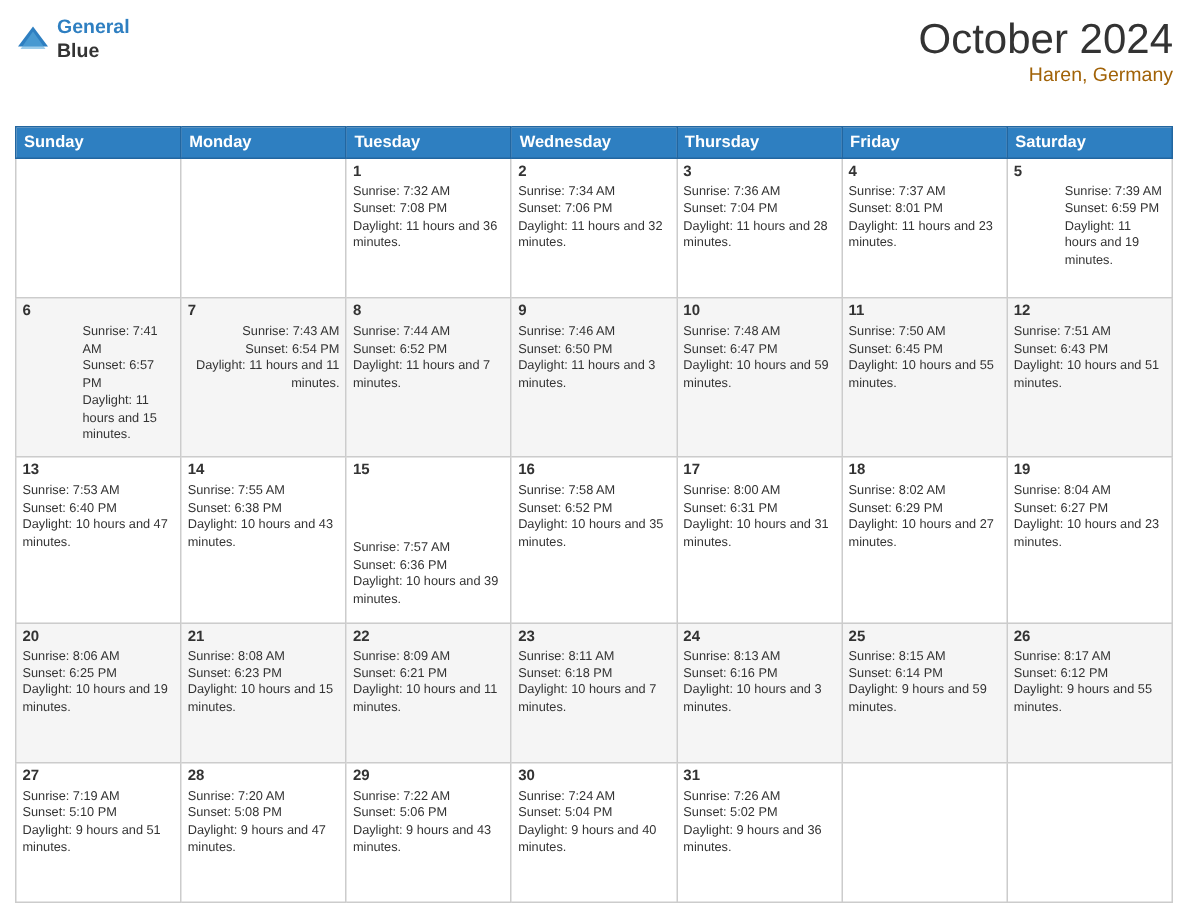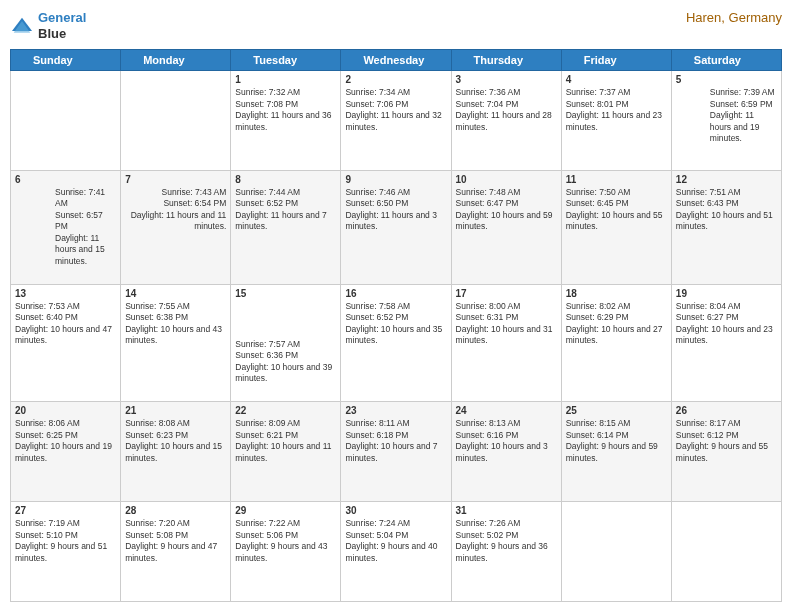--- a/index.html
+++ b/index.html
@@ -9,20 +9,21 @@
       width: 792px;
       height: 612px;
       overflow: hidden;
     }
     .page {
       width: 792px;
       height: 612px;
       padding: 10px;
       display: flex;
       flex-direction: column;
+      gap: 19px;
     }
     .header {
       display: flex;
       justify-content: space-between;
       align-items: flex-start;
       margin-bottom: 8px;
     }
     .logo {
       display: flex;
       align-items: center;
@@ -56,21 +57,21 @@
       border: 1px solid #ccc;
       border-collapse: collapse;
       width: 100%;
       table-layout: fixed;
     }
     .calendar th {
       background-color: #2e7fc1;
       color: white;
       font-size: 11px;
       font-weight: bold;
-      padding: 4px 22px;
+      padding: 4px 5px;
       border: 1px solid #2266a0;
       text-align: left;
     }
     .calendar td {
       border: 1px solid #ccc;
       vertical-align: top;
       padding: 3px 4px;
       font-size: 9px;
       color: #333;
       background: #fff;
@@ -113,20 +114,21 @@
       <svg class="logo-icon" viewBox="0 0 28 24" xmlns="http://www.w3.org/2000/svg">
         <polygon points="14,2 26,18 2,18" fill="#2e7fc1"></polygon>
         <polygon points="14,6 24,20 4,20" fill="#5aaadc" opacity="0.6"></polygon>
       </svg>
       <div class="logo-text">
         <div><span>General</span></div>
         <div>Blue</div>
       </div>
     </div>
     <div class="title-block">
+      <div class="month-title">October 2024</div>
       <div class="location">Haren, Germany</div>
     </div>
   </div>
 
   <table class="calendar">
     <thead>
       <tr>
       <th>Sunday</th>
           <th>Monday</th>
           <th>Tuesday</th>

